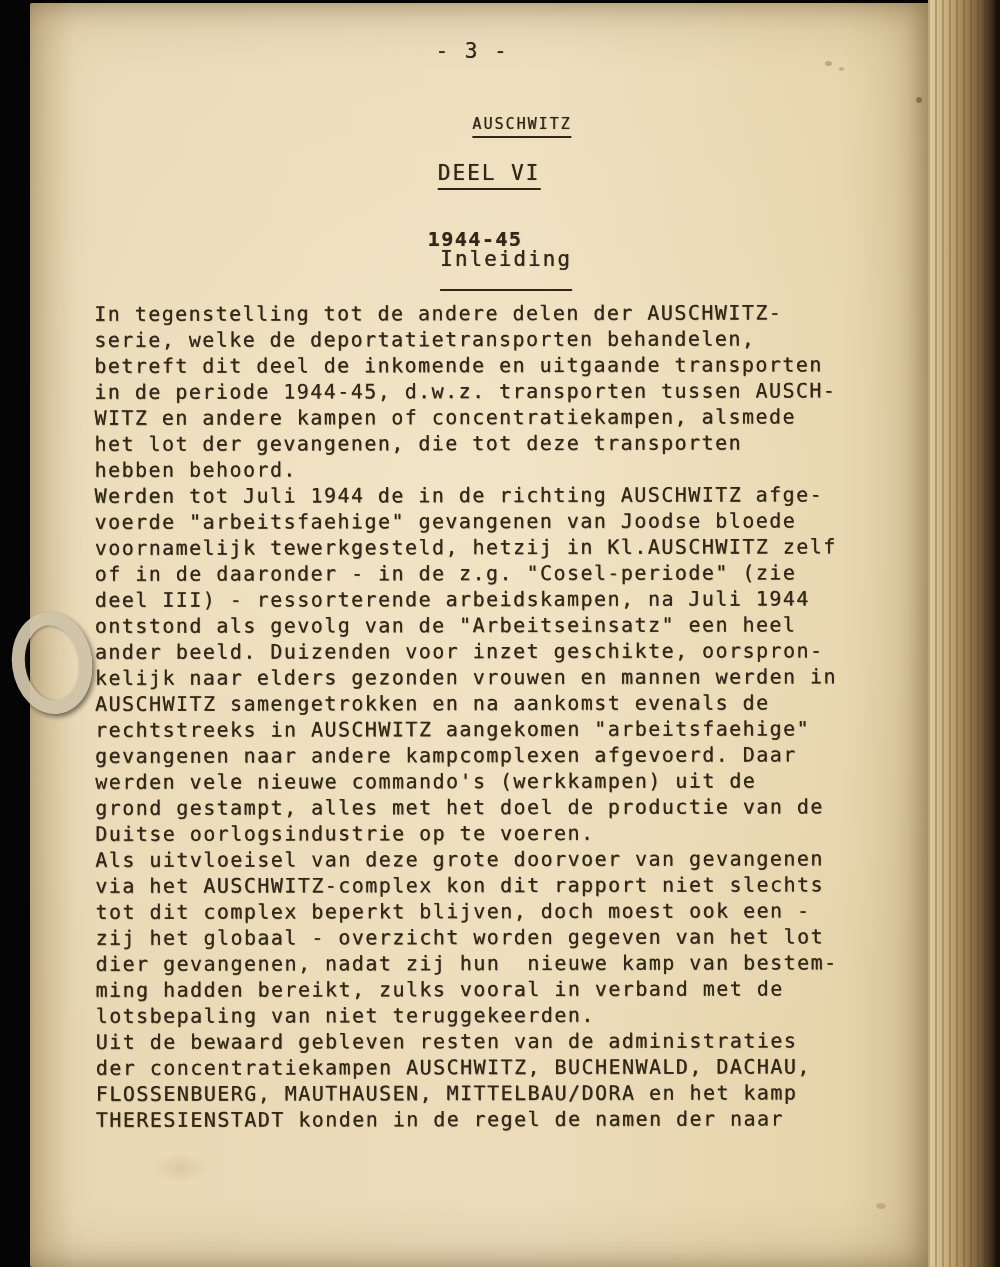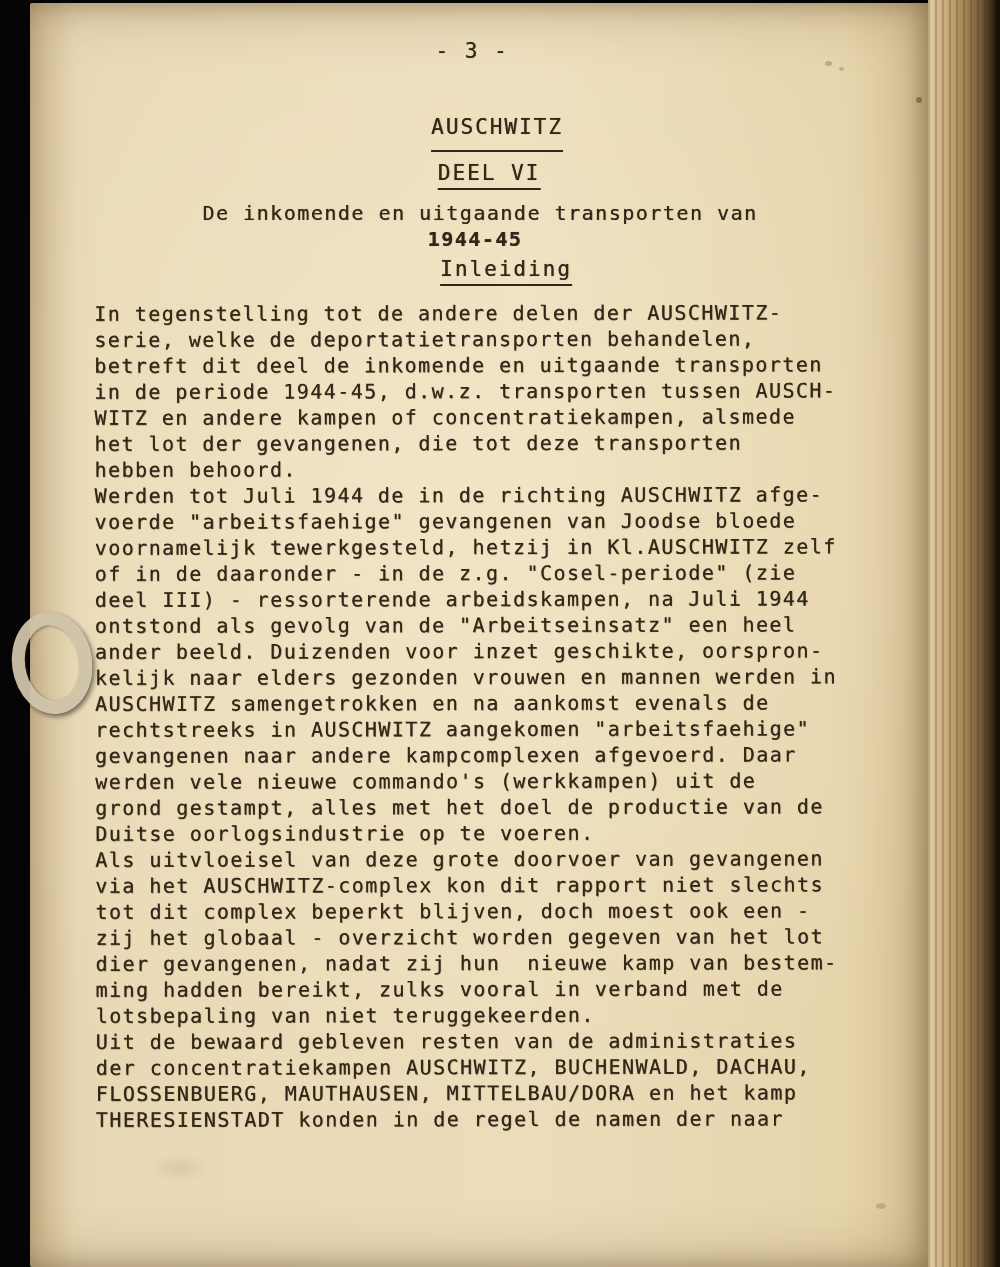--- a/index.html
+++ b/index.html
@@ -73,45 +73,45 @@
   .center-abs {
     position: absolute;
     transform: translateX(-50%);
     white-space: pre;
   }
   .page-number {
     left: 442px; top: 36px;
     font-size: 21px; letter-spacing: 2px;
   }
   .title-main {
-    left: 467px; top: 112px;
-    font-size: 21px; letter-spacing: 2px;
+    left: 492px; top: 112px;
+    font-size: 15px; letter-spacing: 2px;
     border-bottom: 2px solid #312718;
-    padding-bottom: 11px;
+    padding-bottom: 3px;
   }
   .title-deel {
     left: 459px; top: 158px;
     font-size: 21px; letter-spacing: 2px;
     border-bottom: 2px solid #312718;
     padding-bottom: 3px;
     text-align: right;
   }
   .heading-1 {
     left: 450px; top: 198px;
     font-size: 20px; letter-spacing: 1.5px;
   }
   .heading-2 {
     left: 445px; top: 224px;
     font-size: 20px; letter-spacing: 1.5px; font-weight: bold;
   }
   .section-heading {
-    left: 476px; top: 254px;
+    left: 476px; top: 244px;
     font-size: 21px; letter-spacing: 2px;
     border-bottom: 2px solid #312718;
-    padding-bottom: 3px;
+    padding-bottom: 18px;
   }
   .body-text {
     position: absolute;
     left: 65px;
     top: 297px;
     width: 815px;
     font-size: 20px;
     letter-spacing: 1.45px;
     line-height: 26px;
     transform: rotate(-0.12deg);
@@ -127,21 +127,20 @@
 <div class="stage">
 
   <div class="paper">
 
     <div class="ink center-abs page-number">- 3 -</div>
 
     <div class="ink center-abs title-main">AUSCHWITZ</div>
 
     <div class="ink center-abs title-deel">DEEL VI</div>
 
-    <div class="ink center-abs heading-1">De inkomende en uitgaande transporten van</div>
 
     <div class="ink center-abs heading-2">1944-45</div>
 
     <div class="ink center-abs section-heading">Inleiding</div>
 
     <div class="ink body-text">
         <div class="tline">In tegenstelling tot de andere delen der AUSCHWITZ-</div>
         <div class="tline">serie, welke de deportatietransporten behandelen,</div>
         <div class="tline">betreft dit deel de inkomende en uitgaande transporten</div>
         <div class="tline">in de periode 1944-45, d.w.z. transporten tussen AUSCH-</div>

